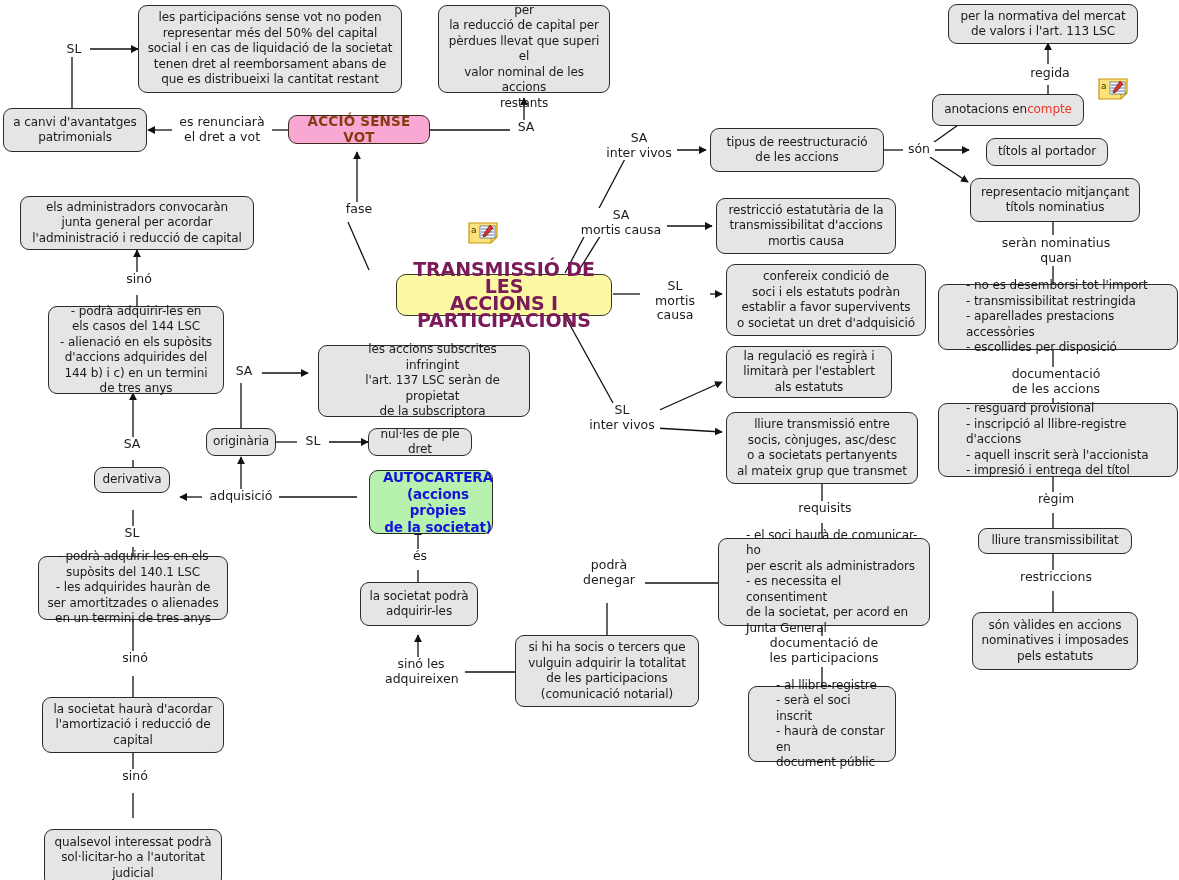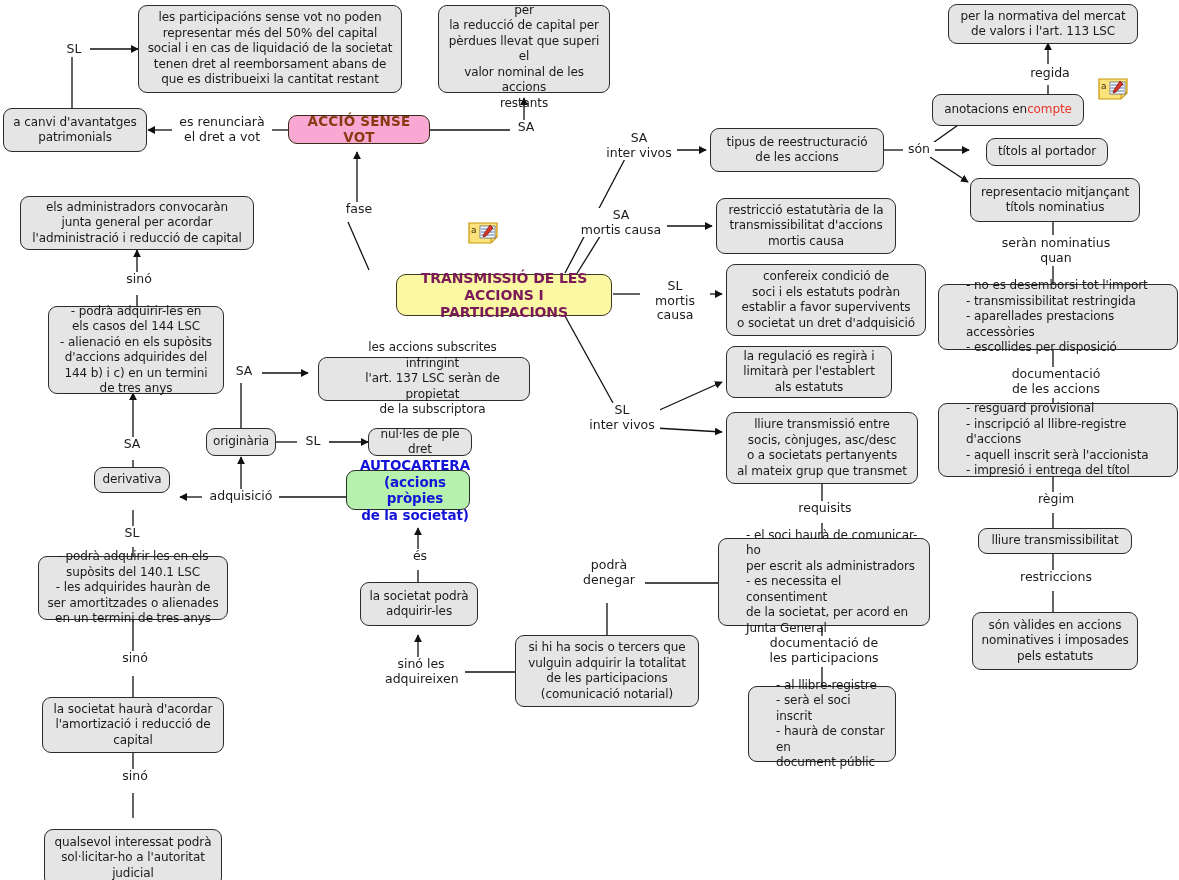--- a/index.html
+++ b/index.html
@@ -42,21 +42,21 @@
   .node.left-align {
     text-align: left;
     justify-content: flex-start;
     padding-left: 27px;
   }
   .node.central {
     background: #fbf8a4;
     border: 1.6px solid #3a3a20;
     color: #7b1a58;
     font-weight: bold;
-    font-size: 14px;
+    font-size: 19px;
     line-height: 17px;
     border-radius: 10px;
   }
   .node.orange {
     background: #f9a8d4;
     border: 1.6px solid #3a2a18;
     color: #8a3a12;
     font-weight: bold;
     font-size: 13.5px;
     letter-spacing: 0.2px;
@@ -242,21 +242,21 @@
 - aparellades prestacions accessòries
 - escollides per disposició</div>
 
   <div class="node" style="left:48px; top:306px; width:176px; height:88px;">- podrà adquirir-les en
 els casos del 144 LSC
 - alienació en els supòsits
 d'accions adquirides del
 144 b) i c) en un termini
 de tres anys</div>
 
-  <div class="node" style="left:318px; top:357px; width:212px; height:44px;padding-left:24px;">les accions subscrites infringint
+  <div class="node" style="left:318px; top:345px; width:212px; height:72px;padding-left:24px;">les accions subscrites infringint
 l'art. 137 LSC seràn de propietat
 de la subscriptora</div>
 
   <div class="node" style="left:726px; top:346px; width:166px; height:52px;">la regulació es regirà i
 limitarà per l'establert
 als estatuts</div>
 
   <div class="node left-align" style="left:938px; top:403px; width:240px; height:74px;">- resguard provisional
 - inscripció al llibre-registre d'accions
 - aquell inscrit serà l'accionista
@@ -266,21 +266,21 @@
 
   <div class="node" style="left:368px; top:428px; width:104px; height:28px;">nul·les de ple dret</div>
 
   <div class="node" style="left:726px; top:412px; width:192px; height:72px;">lliure transmissió entre
 socis, cònjuges, asc/desc
 o a societats pertanyents
 al mateix grup que transmet</div>
 
   <div class="node" style="left:94px; top:467px; width:76px; height:26px;">derivativa</div>
 
-  <div class="node green" style="left:346px; top:470px; width:124px; height:40px;padding-left:21px;">AUTOCARTERA
+  <div class="node green" style="left:369px; top:470px; width:124px; height:64px;padding-left:21px;">AUTOCARTERA
 (accions pròpies
 de la societat)</div>
 
   <div class="node" style="left:978px; top:528px; width:154px; height:26px;">lliure transmissibilitat</div>
 
   <div class="node" style="left:38px; top:556px; width:190px; height:64px;">- podrà adquirir-les en els
 supòsits del 140.1 LSC
 - les adquirides hauràn de
 ser amortitzades o alienades
 en un termini de tres anys</div>

